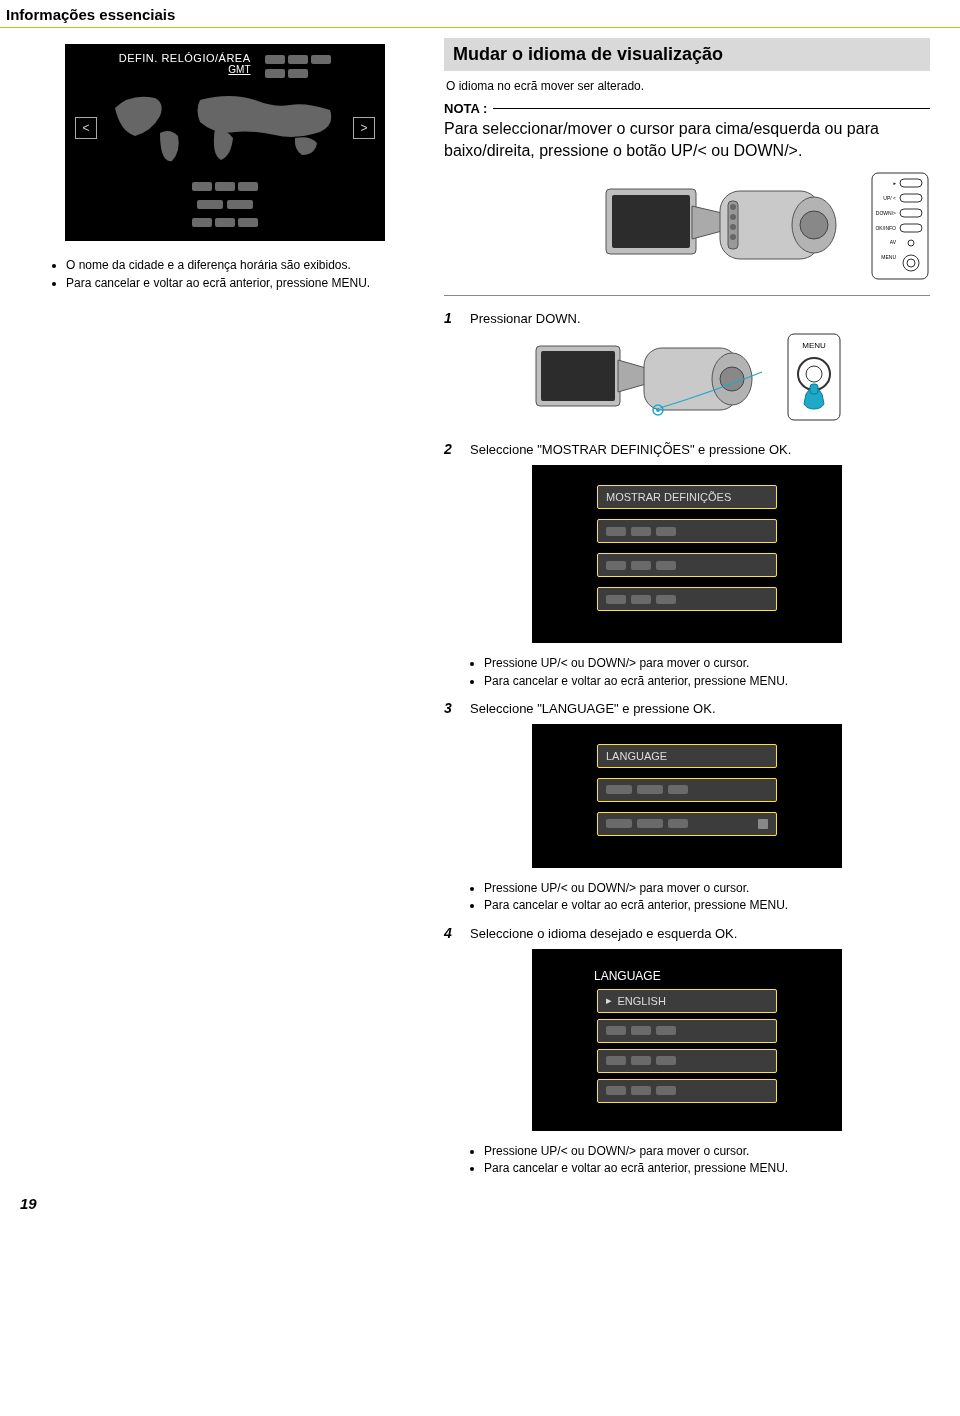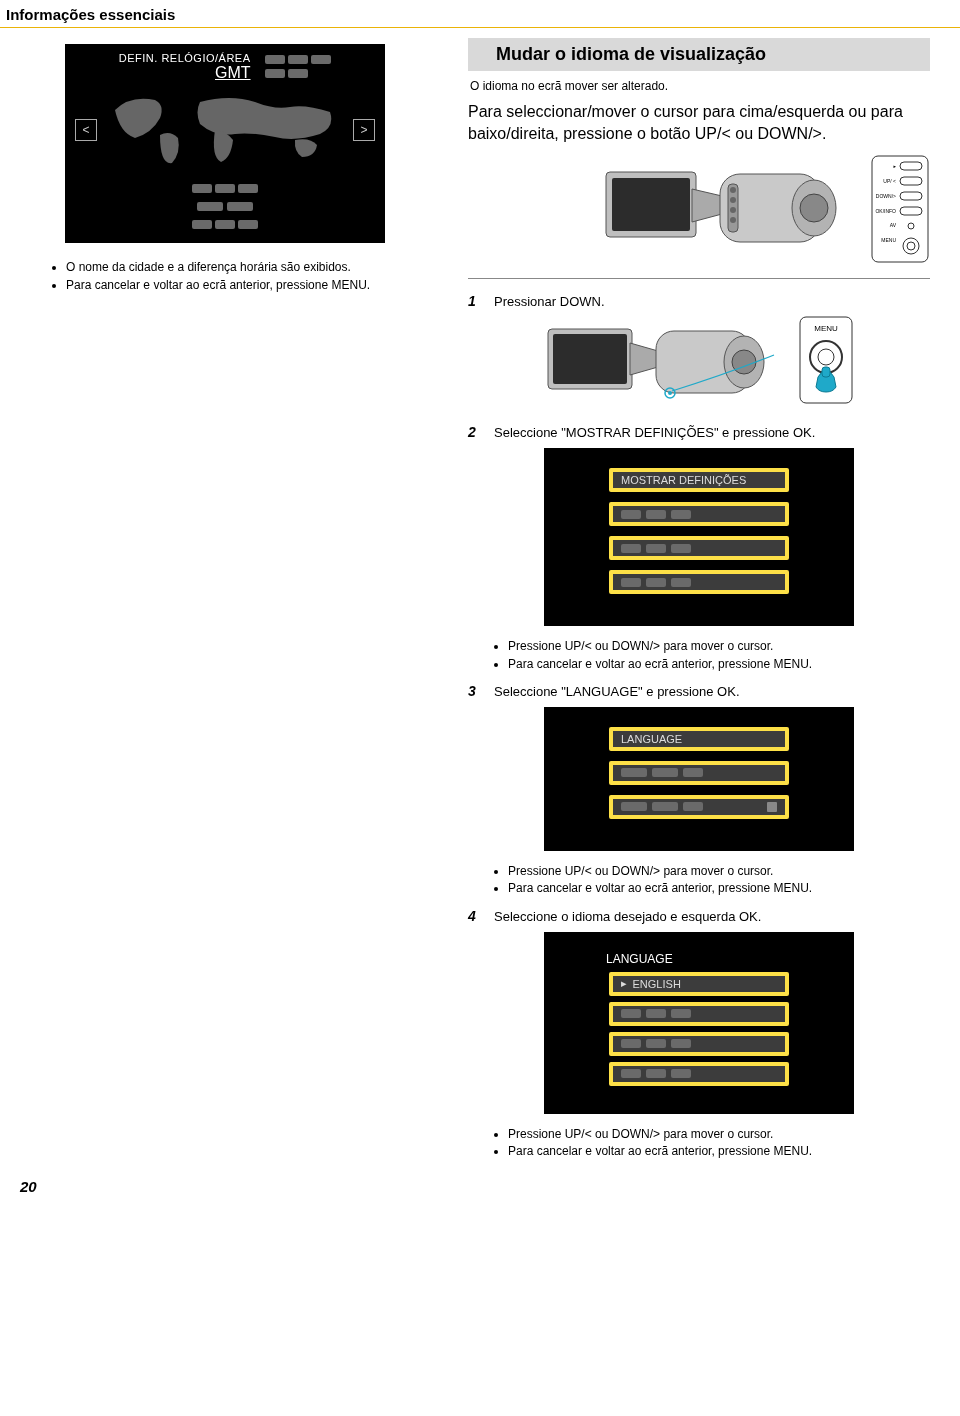--- a/index.html
+++ b/index.html
@@ -14,40 +14,40 @@
     padding-bottom: 40px;
   }
   .breadcrumb {
     font-size: 15px;
     font-weight: bold;
     padding: 6px 0 4px 6px;
     border-bottom: 1px solid #eab308;
   }
   .page {
     display: flex;
-    gap: 48px;
+    gap: 24px;
     padding: 10px 30px 0 30px;
   }
   .col-left { width: 390px; }
   .col-right { flex: 1; }
 
   
   .lcd {
     background: #000;
     color: #fff;
     width: 320px;
     margin: 6px auto 14px auto;
     padding: 8px 10px 10px 10px;
     font-family: Arial, sans-serif;
     font-size: 12px;
   }
   .lcd-header { display: flex; justify-content: center; gap: 14px; }
   .lcd-header .titleblock { text-align: right; }
   .lcd-header .titleblock .l1 { font-size: 11px; letter-spacing: .5px; }
-  .lcd-header .titleblock .l2 { font-size: 16px; text-decoration: underline; }
+  .lcd-header .titleblock .l2 { font-size: 10px; text-decoration: underline; }
   .blur { display: inline-block; background: #6a6a6a; height: 9px; border-radius: 2px; vertical-align: middle; }
   .blur.s { width: 20px; }
   .blur.m { width: 26px; }
   .worldmap {
     position: relative;
     height: 88px;
     margin: 4px 0 6px 0;
     display: flex;
     align-items: center;
     justify-content: space-between;
@@ -64,21 +64,21 @@
   .lcd-footer div { margin: 1px 0; }
 
   .bullets { padding: 2px 0 0 20px; font-size: 12px; line-height: 1.45; }
   .bullets li { list-style: disc; margin-left: 16px; }
 
   
   .section-header {
     background: #d9d9d9;
     font-size: 18px;
     font-weight: bold;
-    padding: 6px 28px;
+    padding: 6px 9px;
     margin-bottom: 8px;
   }
   .lead { font-size: 12px; margin: 4px 2px 8px 2px; }
   .nota-row { display: flex; align-items: center; gap: 6px; margin: 6px 0 2px 0; }
   .nota-label { font-weight: bold; font-size: 13px; }
   .nota-line { flex: 1; height: 1px; background: #000; }
   .nota-text { font-size: 16px; line-height: 1.35; margin: 2px 0 10px 0; }
 
   
   .cam-wrap { display: flex; justify-content: flex-end; align-items: flex-start; gap: 8px; margin: 4px 0 14px 0; }
@@ -95,21 +95,21 @@
 
   
   .menushot {
     background: #000;
     width: 310px;
     margin: 8px auto 8px auto;
     padding: 20px 0 22px 0;
   }
   .menushot .opt {
     background: #3c3c3c;
-    border: 4px solid #fde047;
+    border: 1px solid #fde047;
     border-radius: 2px;
     width: 180px;
     margin: 0 auto 10px auto;
     height: 24px;
     display: flex;
     align-items: center;
     padding: 0 8px;
     color: #ddd;
     font-size: 11px;
     position: relative;
@@ -176,20 +176,24 @@
     </div>
     <ul class="bullets">
       <li>O nome da cidade e a diferença horária são exibidos.</li>
       <li>Para cancelar e voltar ao ecrã anterior, pressione MENU.</li>
     </ul>
   </div>
 
   <div class="col-right">
     <div class="section-header">Mudar o idioma de visualização</div>
     <div class="lead">O idioma no ecrã mover ser alterado.</div>
+    <div class="nota-row">
+      <span class="nota-label">NOTA :</span>
+      <span class="nota-line"></span>
+    </div>
     <div class="nota-text">Para seleccionar/mover o cursor para cima/esquerda ou para baixo/direita, pressione o botão UP/&lt; ou DOWN/&gt;.</div>
 
     <div class="cam-wrap">
       <svg class="cam-svg" viewBox="0 0 260 110">
         <rect x="4" y="18" width="90" height="65" rx="4" fill="#bfbfbf" stroke="#555"></rect>
         <rect x="10" y="24" width="78" height="53" rx="2" fill="#2c2c2c"></rect>
         <polygon points="90,35 120,42 120,60 90,68" fill="#aaa" stroke="#555"></polygon>
         <rect x="118" y="20" width="100" height="68" rx="20" fill="#c9c9c9" stroke="#555"></rect>
         <ellipse cx="212" cy="54" rx="22" ry="28" fill="#b3b3b3" stroke="#555"></ellipse>
         <circle cx="212" cy="54" r="14" fill="#888" stroke="#444"></circle>
@@ -345,13 +349,13 @@
           </span>
         </div>
     </div>
     <ul class="sub-bullets">
       <li>Pressione UP/&lt; ou DOWN/&gt; para mover o cursor.</li>
       <li>Para cancelar e voltar ao ecrã anterior, pressione MENU.</li>
     </ul>
   </div>
 </div>
 
-<div class="page-number">20</div>
+<div class="page-number">19</div>
 
 </body></html>

